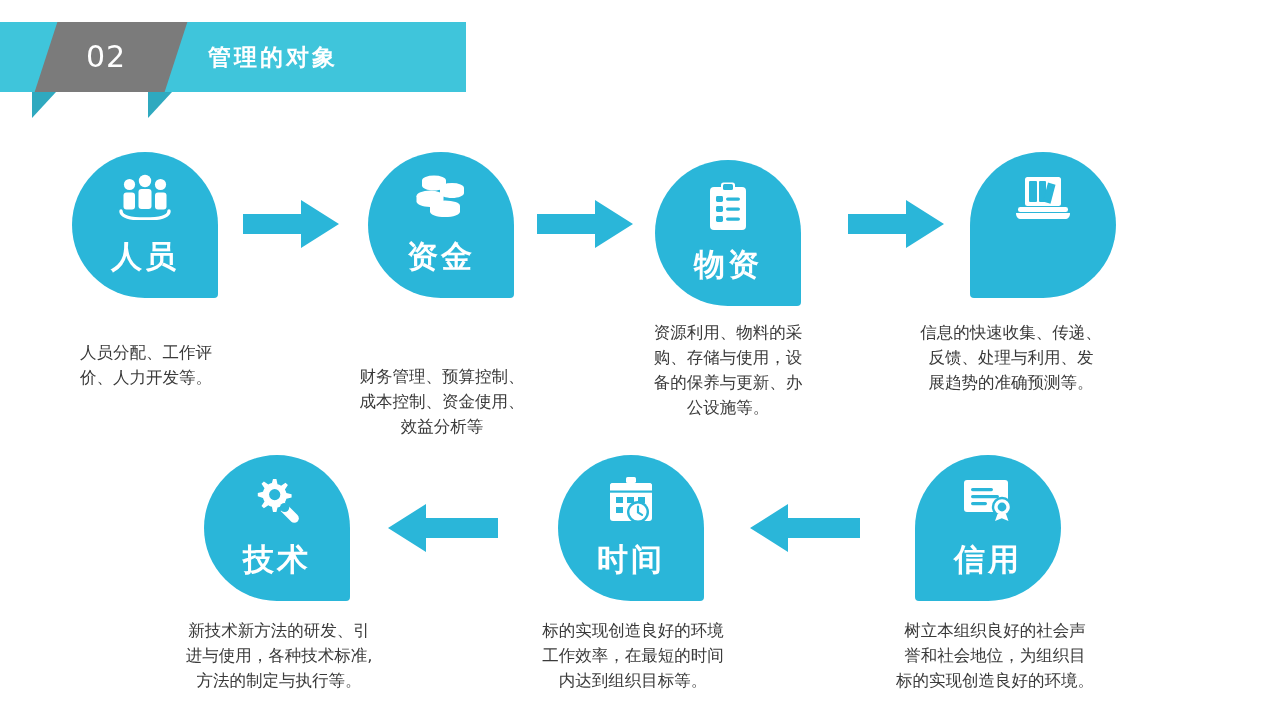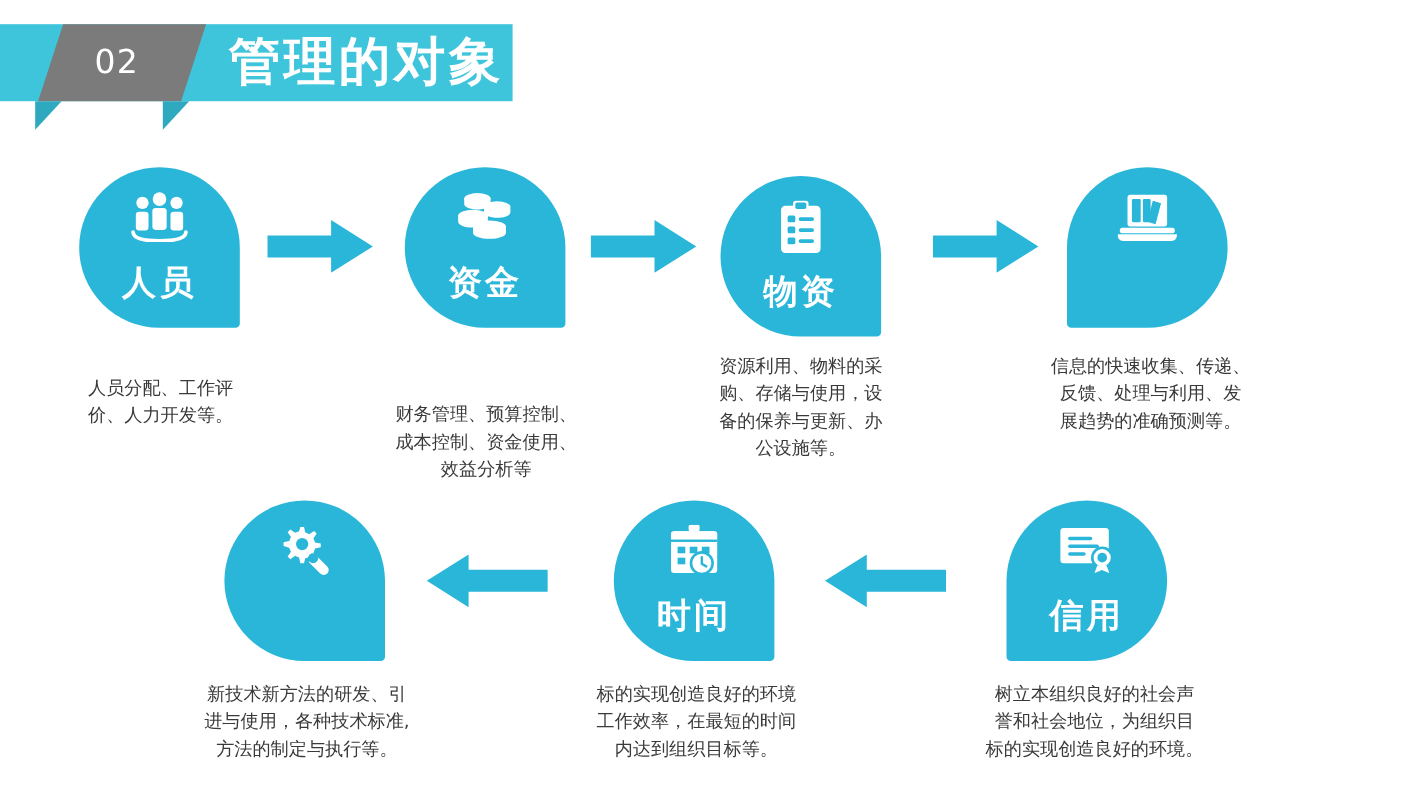--- a/index.html
+++ b/index.html
@@ -70,21 +70,21 @@
     font-weight: 400;
     letter-spacing: 1px;
   }
   .header-title {
     position: absolute;
     left: 208px;
     top: 0;
     height: 70px;
     line-height: 70px;
     color: #ffffff;
-    font-size: 47px;
+    font-size: 23px;
     font-weight: bold;
     letter-spacing: 3px;
   }
 
   
   .node {
     position: absolute;
     width: 146px;
     height: 146px;
   }
@@ -215,21 +215,21 @@
 
 <div class="caption" style="left:50px; top:320px; width:192px;margin-top:20px;">人员分配、工作评
 价、人力开发等。</div>
 <div class="caption" style="left:322px; top:320px; width:240px;margin-top:44px;">财务管理、预算控制、
 成本控制、资金使用、
 效益分析等</div>
 <div class="caption" style="left:616px; top:320px; width:224px;">资源利用、物料的采
 购、存储与使用，设
 备的保养与更新、办
 公设施等。</div>
-<div class="caption" style="left:918px; top:320px; width:256px;">信息的快速收集、传递、
+<div class="caption" style="left:883px; top:320px; width:256px;">信息的快速收集、传递、
 反馈、处理与利用、发
 展趋势的准确预测等。</div>
 
 <div class="arrow" style="left:243px; top:200px;">
   <svg width="96" height="48" viewBox="0 0 96 48">
     <path d="M0 14h58V0l38 24-38 24V34H0z" fill="#2ab6d9"></path>
   </svg>
 </div>
 <div class="arrow" style="left:537px; top:200px;">
   <svg width="96" height="48" viewBox="0 0 96 48">
@@ -245,20 +245,21 @@
 <div class="node" style="left:204px; top:455px;">
   <div class="bubble tail-br"></div>
   <div class="node-icon">
     <svg width="52" height="48" viewBox="0 0 52 48" fill="#ffffff">
       <path d="M22 2l3.4 0 1.1 5.2a14 14 0 013.6 1.5l4.4-3 2.4 2.4-3 4.4a14 14 0 011.5 3.6l5.2 1.1v3.4l-5.2 1.1a14 14 0 01-1.5 3.6l3 4.4-2.4 2.4-4.4-3a14 14 0 01-3.6 1.5L25.4 35H22l-1.1-5.2a14 14 0 01-3.6-1.5l-4.4 3-2.4-2.4 3-4.4a14 14 0 01-1.5-3.6L6.8 19.3v-3.4l5.2-1.1a14 14 0 011.5-3.6l-3-4.4 2.4-2.4 4.4 3a14 14 0 013.6-1.5z"></path>
       <circle cx="23.7" cy="17.6" r="5.6" fill="#2ab6d9"></circle>
       <path d="M36 27.5l10.5 10.5a4.5 4.5 0 01-6.4 6.4L29.6 33.9z"></path>
       <circle cx="33.6" cy="30.5" r="4.6" fill="#2ab6d9"></circle>
     </svg>
   </div>
+  <div class="node-label">技术</div>
 </div>
 
 <div class="node" style="left:558px; top:455px;">
   <div class="bubble tail-br"></div>
   <div class="node-icon">
     <svg width="50" height="48" viewBox="0 0 50 48" fill="none">
       <rect x="4" y="6" width="42" height="38" rx="3" fill="#ffffff"></rect>
       <rect x="4" y="6" width="42" height="7" rx="3" fill="#ffffff"></rect>
       <rect x="20" y="0" width="10" height="6" rx="1.6" fill="#ffffff"></rect>
       <rect x="4" y="13.5" width="42" height="2.2" fill="#2ab6d9"></rect>

